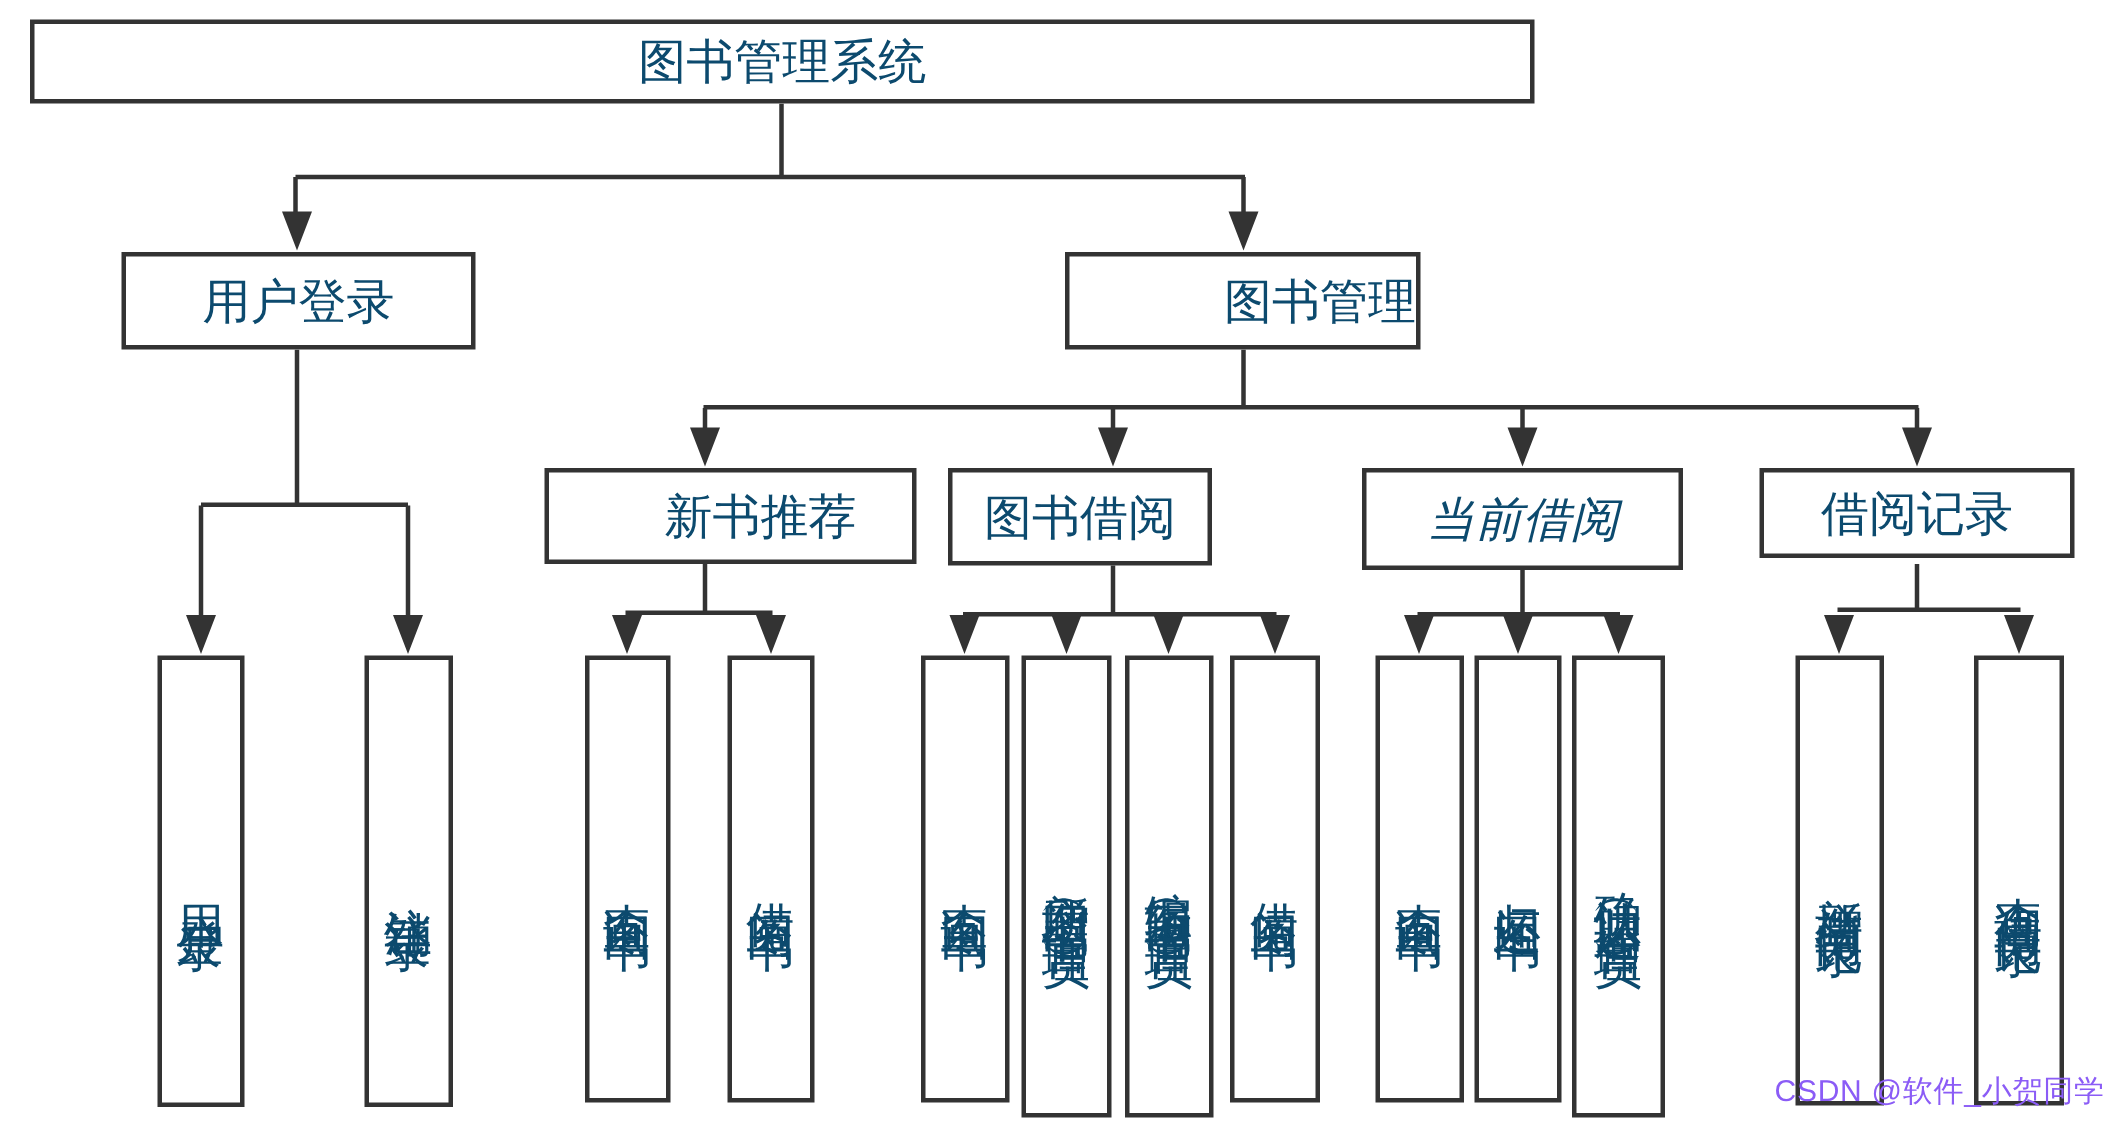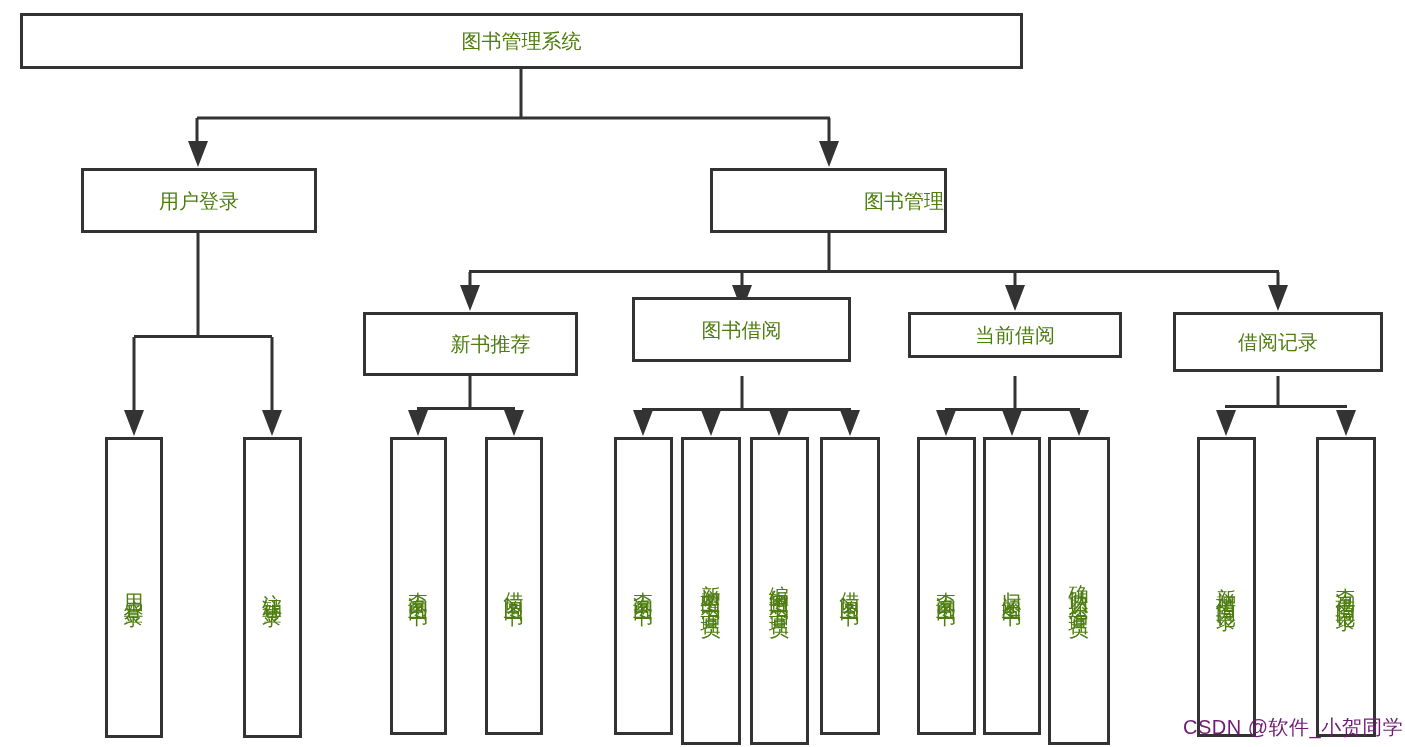--- a/index.html
+++ b/index.html
@@ -26,38 +26,38 @@
     box-sizing: border-box;
     border: 3px solid #333333;
     background: #ffffff;
     display: flex;
     align-items: center;
     justify-content: center;
     color: #222222;
     z-index: 2;
   }
   .node .lbl {
-    font-size: 20px;
+    font-size: 32px;
     line-height: 1;
     white-space: nowrap;
-    color: #4d7c0f;
+    color: #0c4a6e;
   }
   .leaf .lbl {
     writing-mode: vertical-rl;
     text-orientation: mixed;
     letter-spacing: 5px;
     white-space: normal;
   }
   
   .n-root  { left: 20px;   top: 13px;  width: 1003px; height: 56px; }
   .n-user  { left: 81px;   top: 168px; width: 236px;  height: 65px; }
   .n-mgmt  { left: 710px;  top: 168px; width: 237px;  height: 65px; justify-content: flex-end; }
-  .n-g0    { left: 363px;  top: 312px; width: 215px;  height: 64px; padding-left: 40px; }
-  .n-g1    { left: 632px;  top: 297px; width: 219px;  height: 65px; }
-  .n-g2    { left: 908px;  top: 312px; width: 214px;  height: 46px; }
+  .n-g0    { left: 363px;  top: 312px; width: 248px;  height: 64px; padding-left: 40px; }
+  .n-g1    { left: 632px;  top: 312px; width: 176px;  height: 65px; }
+  .n-g2    { left: 908px;  top: 312px; width: 214px;  height: 68px; font-style: italic; }
   .n-g3    { left: 1173px; top: 312px; width: 210px;  height: 60px; }
   
   .leaf    { top: 437px; height: 298px; }
   .l-u0    { left: 105px;  width: 58px; height: 301px; }
   .l-u1    { left: 243px;  width: 59px; height: 301px; }
   .l-a0    { left: 390px;  width: 57px; }
   .l-a1    { left: 485px;  width: 58px; }
   .l-b0    { left: 614px;  width: 59px; }
   .l-b1    { left: 681px;  width: 60px; height: 308px; }
   .l-b2    { left: 750px;  width: 59px; height: 308px; }
@@ -66,21 +66,21 @@
   .l-c1    { left: 983px;  width: 58px; }
   .l-c2    { left: 1048px; width: 62px; height: 308px; }
   .l-d0    { left: 1197px; width: 59px; height: 300px; }
   .l-d1    { left: 1316px; width: 60px; height: 300px; }
   .watermark {
     position: absolute;
     left: 1183px;
     top: 714px;
     z-index: 5;
     font-size: 20px;
-    color: #701a75;
+    color: #8b5cf6;
     white-space: nowrap;
     letter-spacing: 0.5px;
   }
 </style>
 </head>
 <body>
 
 <div class="canvas">
 
   <svg class="connectors" width="1405" height="747" viewBox="0 0 1405 747" aria-hidden="true">

